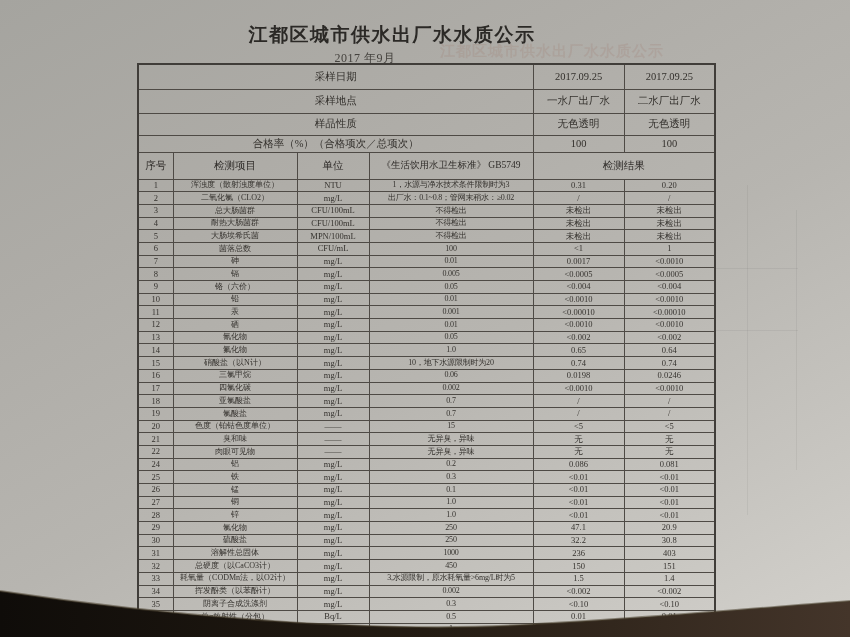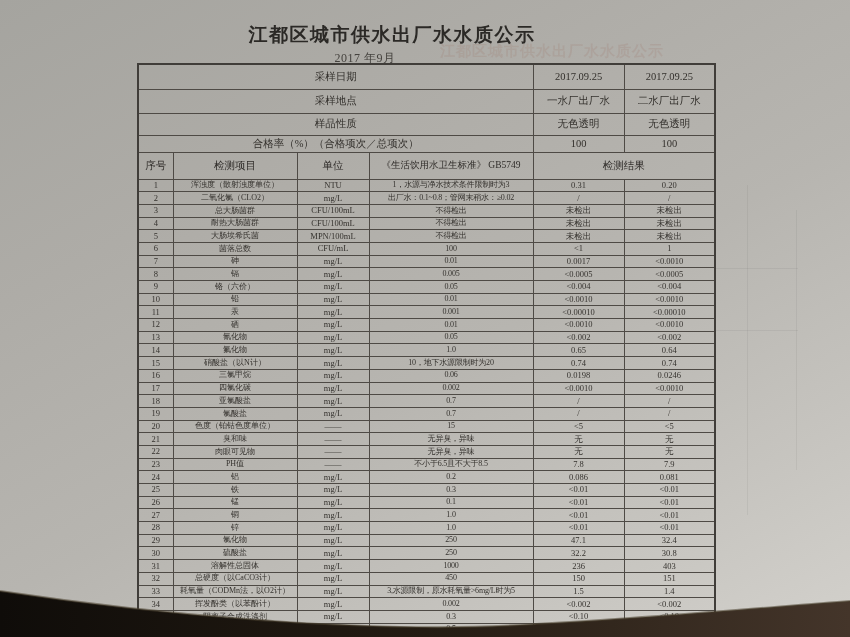--- a/index.html
+++ b/index.html
@@ -264,28 +264,20 @@
         </tr>
         <tr>
           <td class="c-no">22</td>
           <td class="c-item">肉眼可见物</td>
           <td class="c-unit">——</td>
           <td class="c-std">无异臭，异味</td>
           <td class="c-r1">无</td>
           <td class="c-r2">无</td>
         </tr>
         <tr>
-          <td class="c-no">23</td>
-          <td class="c-item">PH值</td>
-          <td class="c-unit">——</td>
-          <td class="c-std">不小于6.5且不大于8.5</td>
-          <td class="c-r1">7.8</td>
-          <td class="c-r2">7.9</td>
-        </tr>
-        <tr>
           <td class="c-no">24</td>
           <td class="c-item">铝</td>
           <td class="c-unit">mg/L</td>
           <td class="c-std">0.2</td>
           <td class="c-r1">0.086</td>
           <td class="c-r2">0.081</td>
         </tr>
         <tr>
           <td class="c-no">25</td>
           <td class="c-item">铁</td>
@@ -317,21 +309,21 @@
           <td class="c-std">1.0</td>
           <td class="c-r1">&lt;0.01</td>
           <td class="c-r2">&lt;0.01</td>
         </tr>
         <tr>
           <td class="c-no">29</td>
           <td class="c-item">氯化物</td>
           <td class="c-unit">mg/L</td>
           <td class="c-std">250</td>
           <td class="c-r1">47.1</td>
-          <td class="c-r2">32.4</td>
+          <td class="c-r2">20.9</td>
         </tr>
         <tr>
           <td class="c-no">30</td>
           <td class="c-item">硫酸盐</td>
           <td class="c-unit">mg/L</td>
           <td class="c-std">250</td>
           <td class="c-r1">32.2</td>
           <td class="c-r2">30.8</td>
         </tr>
         <tr>

